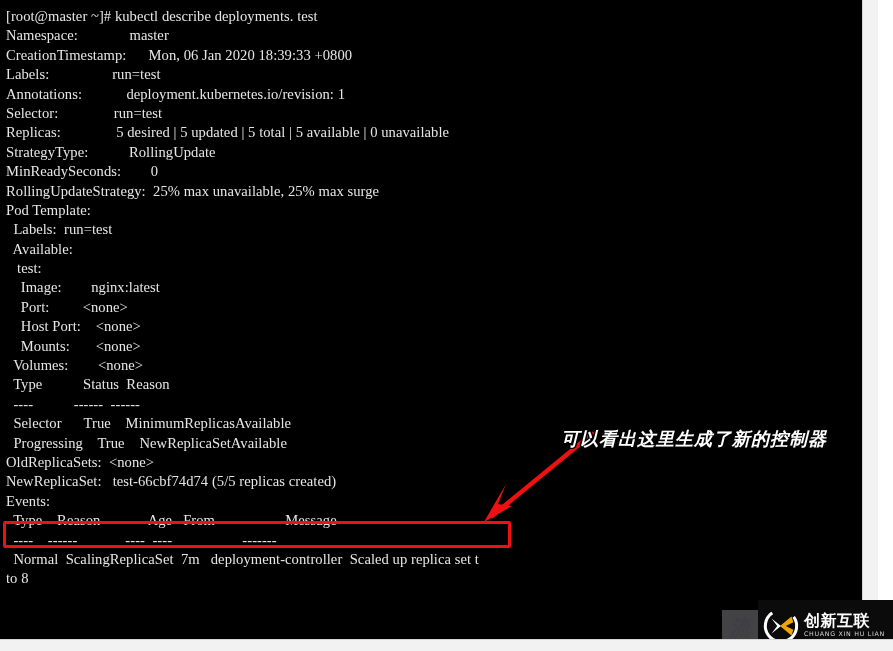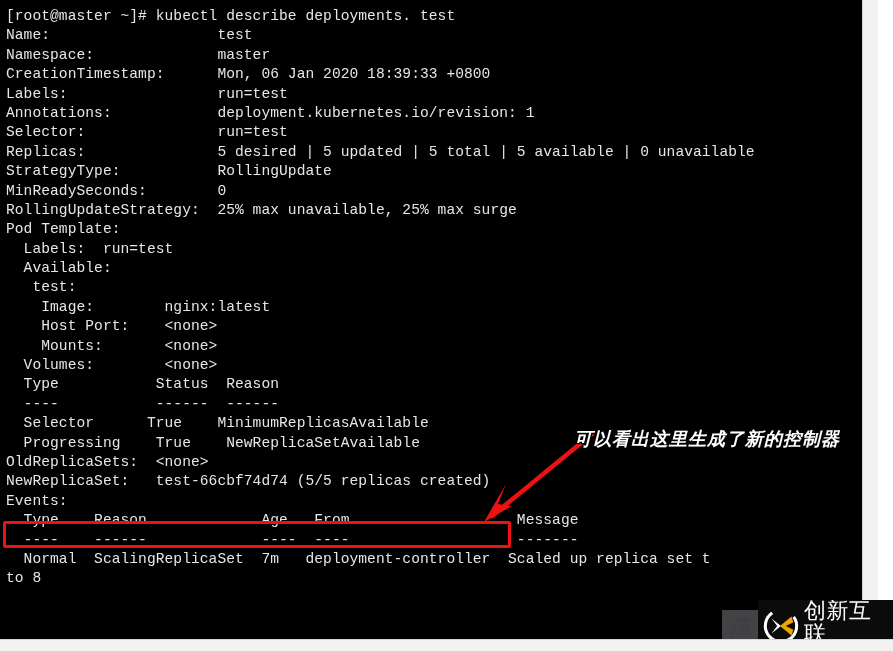--- a/index.html
+++ b/index.html
@@ -30,21 +30,21 @@
   #term-lines {
     position: absolute;
     left: 6px;
     top: 7px;
     width: 880px;
   }
   .tline {
     height: 19.4px;
     line-height: 19.4px;
     color: #e6e6e6;
-    font-family: Liberation Mono, monospace;
+    font-family: Liberation Serif, serif;
     font-size: 14.6px;
     letter-spacing: 0.05px;
     white-space: pre;
   }
   
   #right-edge {
     position: absolute;
     right: 0;
     top: 0;
     width: 15px;
@@ -78,21 +78,21 @@
     position: absolute;
     left: 470px;
     top: 428px;
     width: 130px;
     height: 102px;
     pointer-events: none;
   }
   
   #annotation {
     position: absolute;
-    left: 574px;
+    left: 561px;
     top: 427px;
     font-family: "DejaVu Sans", "Liberation Sans", sans-serif;
     font-size: 18px;
     font-weight: bold;
     font-style: italic;
     color: #ffffff;
     letter-spacing: 1px;
     white-space: nowrap;
     text-shadow:
        1.4px 0 0 #000, -1.4px 0 0 #000, 0 1.4px 0 #000, 0 -1.4px 0 #000,
@@ -117,22 +117,22 @@
     margin-left: 4px;
     flex: none;
   }
   #wm-text {
     margin-left: 4px;
     color: #ffffff;
     line-height: 1.05;
   }
   #wm-title {
     font-family: "DejaVu Sans", "Liberation Sans", sans-serif;
-    font-size: 22px;
-    font-weight: normal;
+    font-size: 16px;
+    font-weight: bold;
     letter-spacing: 0.5px;
   }
   #wm-sub {
     font-family: "DejaVu Sans", "Liberation Sans", sans-serif;
     font-size: 6.3px;
     letter-spacing: 0.7px;
     color: #d8d8d8;
     margin-top: 1px;
   }
   
@@ -154,35 +154,35 @@
   }
 </style>
 </head>
 <body>
 
 <div id="screen">
 
   <div id="terminal">
     <div id="term-lines">
       <div class="tline">[root@master ~]# kubectl describe deployments. test</div>
-      <div class="tline">Name:                   test</div>
       <div class="tline">Namespace:              master</div>
       <div class="tline">CreationTimestamp:      Mon, 06 Jan 2020 18:39:33 +0800</div>
       <div class="tline">Labels:                 run=test</div>
       <div class="tline">Annotations:            deployment.kubernetes.io/revision: 1</div>
       <div class="tline">Selector:               run=test</div>
       <div class="tline">Replicas:               5 desired | 5 updated | 5 total | 5 available | 0 unavailable</div>
       <div class="tline">StrategyType:           RollingUpdate</div>
       <div class="tline">MinReadySeconds:        0</div>
       <div class="tline">RollingUpdateStrategy:  25% max unavailable, 25% max surge</div>
       <div class="tline">Pod Template:</div>
       <div class="tline">  Labels:  run=test</div>
       <div class="tline">  Available:</div>
       <div class="tline">   test:</div>
       <div class="tline">    Image:        nginx:latest</div>
+      <div class="tline">    Port:         &lt;none&gt;</div>
       <div class="tline">    Host Port:    &lt;none&gt;</div>
       <div class="tline">    Mounts:       &lt;none&gt;</div>
       <div class="tline">  Volumes:        &lt;none&gt;</div>
       <div class="tline">  Type           Status  Reason</div>
       <div class="tline">  ----           ------  ------</div>
       <div class="tline">  Selector      True    MinimumReplicasAvailable</div>
       <div class="tline">  Progressing    True    NewReplicaSetAvailable</div>
       <div class="tline">OldReplicaSets:  &lt;none&gt;</div>
       <div class="tline">NewReplicaSet:   test-66cbf74d74 (5/5 replicas created)</div>
       <div class="tline">Events:</div>

